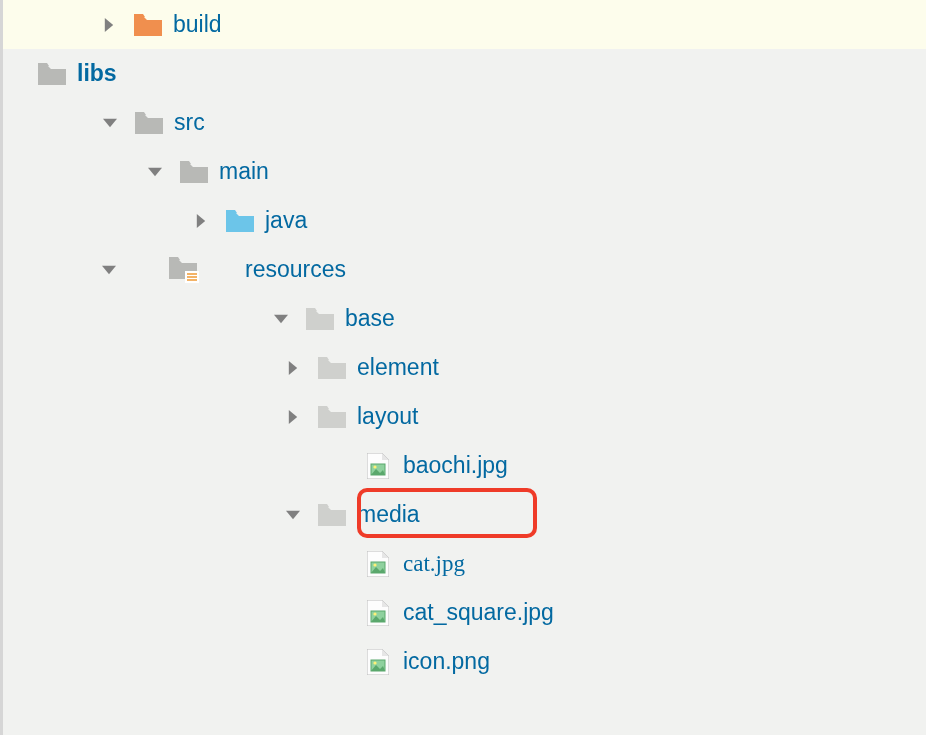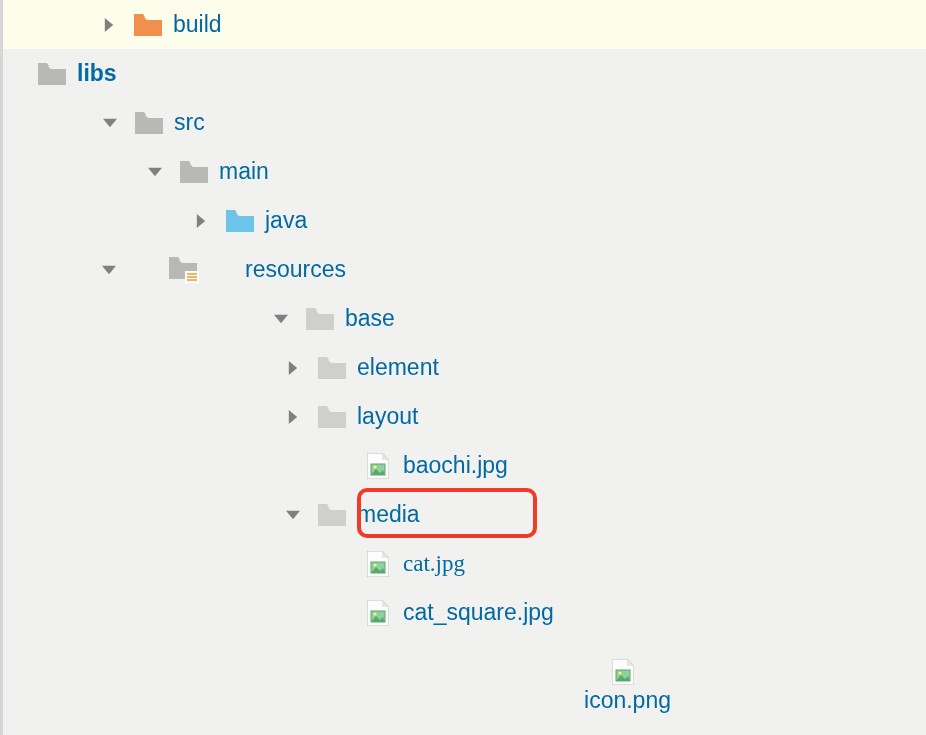--- a/index.html
+++ b/index.html
@@ -238,21 +238,21 @@
         <path d="M0 0 L15 0 L22 7 L22 26 L0 26 Z" fill="#fdfdfd" stroke="#bcbcbc" stroke-width="1"></path>
         <path d="M15 0 L15 7 L22 7 Z" fill="#e6e6e6"></path>
         <rect x="4" y="11" width="14" height="11" fill="#8fd19e" stroke="#5aa86c" stroke-width="1"></rect>
         <circle cx="8" cy="14" r="1.6" fill="#fff176"></circle>
         <path d="M4 22 L9 16 L13 20 L16 17 L18 22 Z" fill="#5aa86c"></path>
       </svg>
     </span>
     <span class="label">cat_square.jpg</span>
   </div>
 
-  <div class="row" style="padding-left:326px;flex-direction:column;">
+  <div class="row" style="padding-left:326px;">
     <span class="spacer-arrow"></span>
     <span class="icon">
       <svg width="22" height="26" viewBox="0 0 22 26">
         <path d="M0 0 L15 0 L22 7 L22 26 L0 26 Z" fill="#fdfdfd" stroke="#bcbcbc" stroke-width="1"></path>
         <path d="M15 0 L15 7 L22 7 Z" fill="#e6e6e6"></path>
         <rect x="4" y="11" width="14" height="11" fill="#8fd19e" stroke="#5aa86c" stroke-width="1"></rect>
         <circle cx="8" cy="14" r="1.6" fill="#fff176"></circle>
         <path d="M4 22 L9 16 L13 20 L16 17 L18 22 Z" fill="#5aa86c"></path>
       </svg>
     </span>

